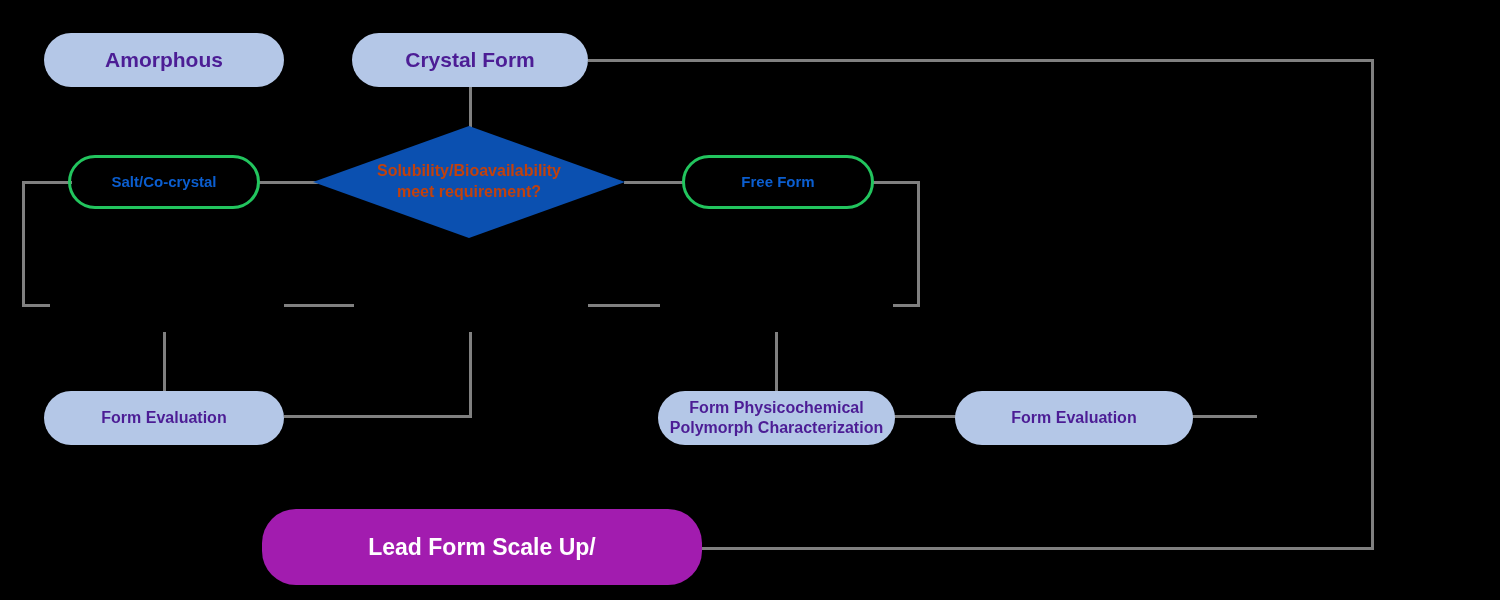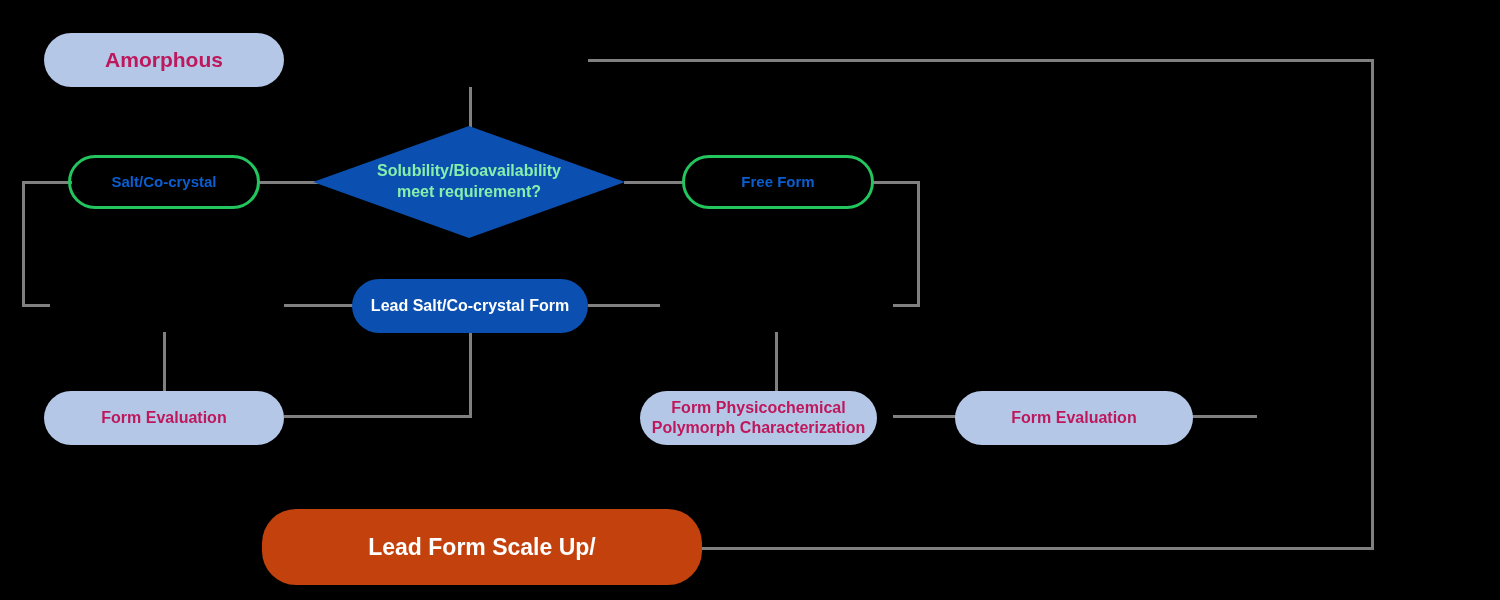--- a/index.html
+++ b/index.html
@@ -33,39 +33,39 @@
     align-items: center;
     justify-content: center;
     text-align: center;
     border-radius: 28px;
     font-weight: bold;
     line-height: 1.22;
     z-index: 3;
   }
   .node-light {
     background: #b4c7e7;
-    color: #be185d;
+    color: #4c1d95;
     font-size: 16px;
   }
   .node-light.big {
     font-size: 21px;
   }
   .node-solid {
     background: #0b50b0;
     color: #ffffff;
     font-size: 16px;
   }
   .node-outline {
     background: transparent;
     border: 3px solid #22c55e;
     color: #0b5ed0;
     font-size: 15px;
   }
   .node-scaleup {
-    background: #c2410c;
+    background: #a21caf;
     color: #ffffff;
     font-size: 23px;
     border-radius: 34px;
   }
   
   .diamond-wrap {
     position: absolute;
     z-index: 3;
   }
   .diamond-shape {
@@ -74,21 +74,21 @@
     background: #0b50b0;
     clip-path: polygon(50% 0%, 100% 50%, 50% 100%, 0% 50%);
   }
   .diamond-label {
     position: absolute;
     inset: 0;
     display: flex;
     align-items: center;
     justify-content: center;
     text-align: center;
-    color: #86efac;
+    color: #c2410c;
     font-weight: bold;
     font-size: 16px;
     line-height: 1.3;
     padding: 0 34px;
     box-sizing: border-box;
   }
 </style>
 </head>
 <body>
 
@@ -124,42 +124,42 @@
   <div class="edge edge-h" style="left:284px; top:415px; width:188px;"></div>
 
   <div class="edge edge-v" style="left:775px; top:332px; height:60px;"></div>
 
   <div class="edge edge-h" style="left:893px; top:415px; width:66px;"></div>
 
   <div class="edge edge-h" style="left:1191px; top:415px; width:66px;"></div>
 
   <div class="node node-light big" style="left:44px; top:33px; width:240px; height:54px;">Amorphous</div>
 
+  <div class="node node-light big" style="left:352px; top:33px; width:236px; height:54px;">Crystal Form</div>
 
   <div class="node node-outline" style="left:68px; top:155px; width:192px; height:54px;">Salt/Co-crystal</div>
 
   <div class="diamond-wrap" style="left:313px; top:126px; width:312px; height:112px;">
     <div class="diamond-shape"></div>
     <div class="diamond-label">
       <span>
         <span>Solubility/Bioavailability</span><br>
         <span>meet requirement?</span>
       </span>
     </div>
   </div>
 
   <div class="node node-outline" style="left:682px; top:155px; width:192px; height:54px;">Free Form</div>
 
 
-  <div class="node node-solid" style="left:352px; top:279px; width:236px; height:54px;">Lead Salt/Co-crystal Form</div>
 
 
   <div class="node node-light" style="left:44px; top:391px; width:240px; height:54px;">Form Evaluation</div>
 
-  <div class="node node-light" style="left:640px; top:391px; width:237px; height:54px;">
+  <div class="node node-light" style="left:658px; top:391px; width:237px; height:54px;">
     <span>
       <span>Form Physicochemical</span><br>
       <span>Polymorph Characterization</span>
     </span>
   </div>
 
   <div class="node node-light" style="left:955px; top:391px; width:238px; height:54px;">Form Evaluation</div>
 
 
   <div class="node node-scaleup" style="left:262px; top:509px; width:440px; height:76px;">

